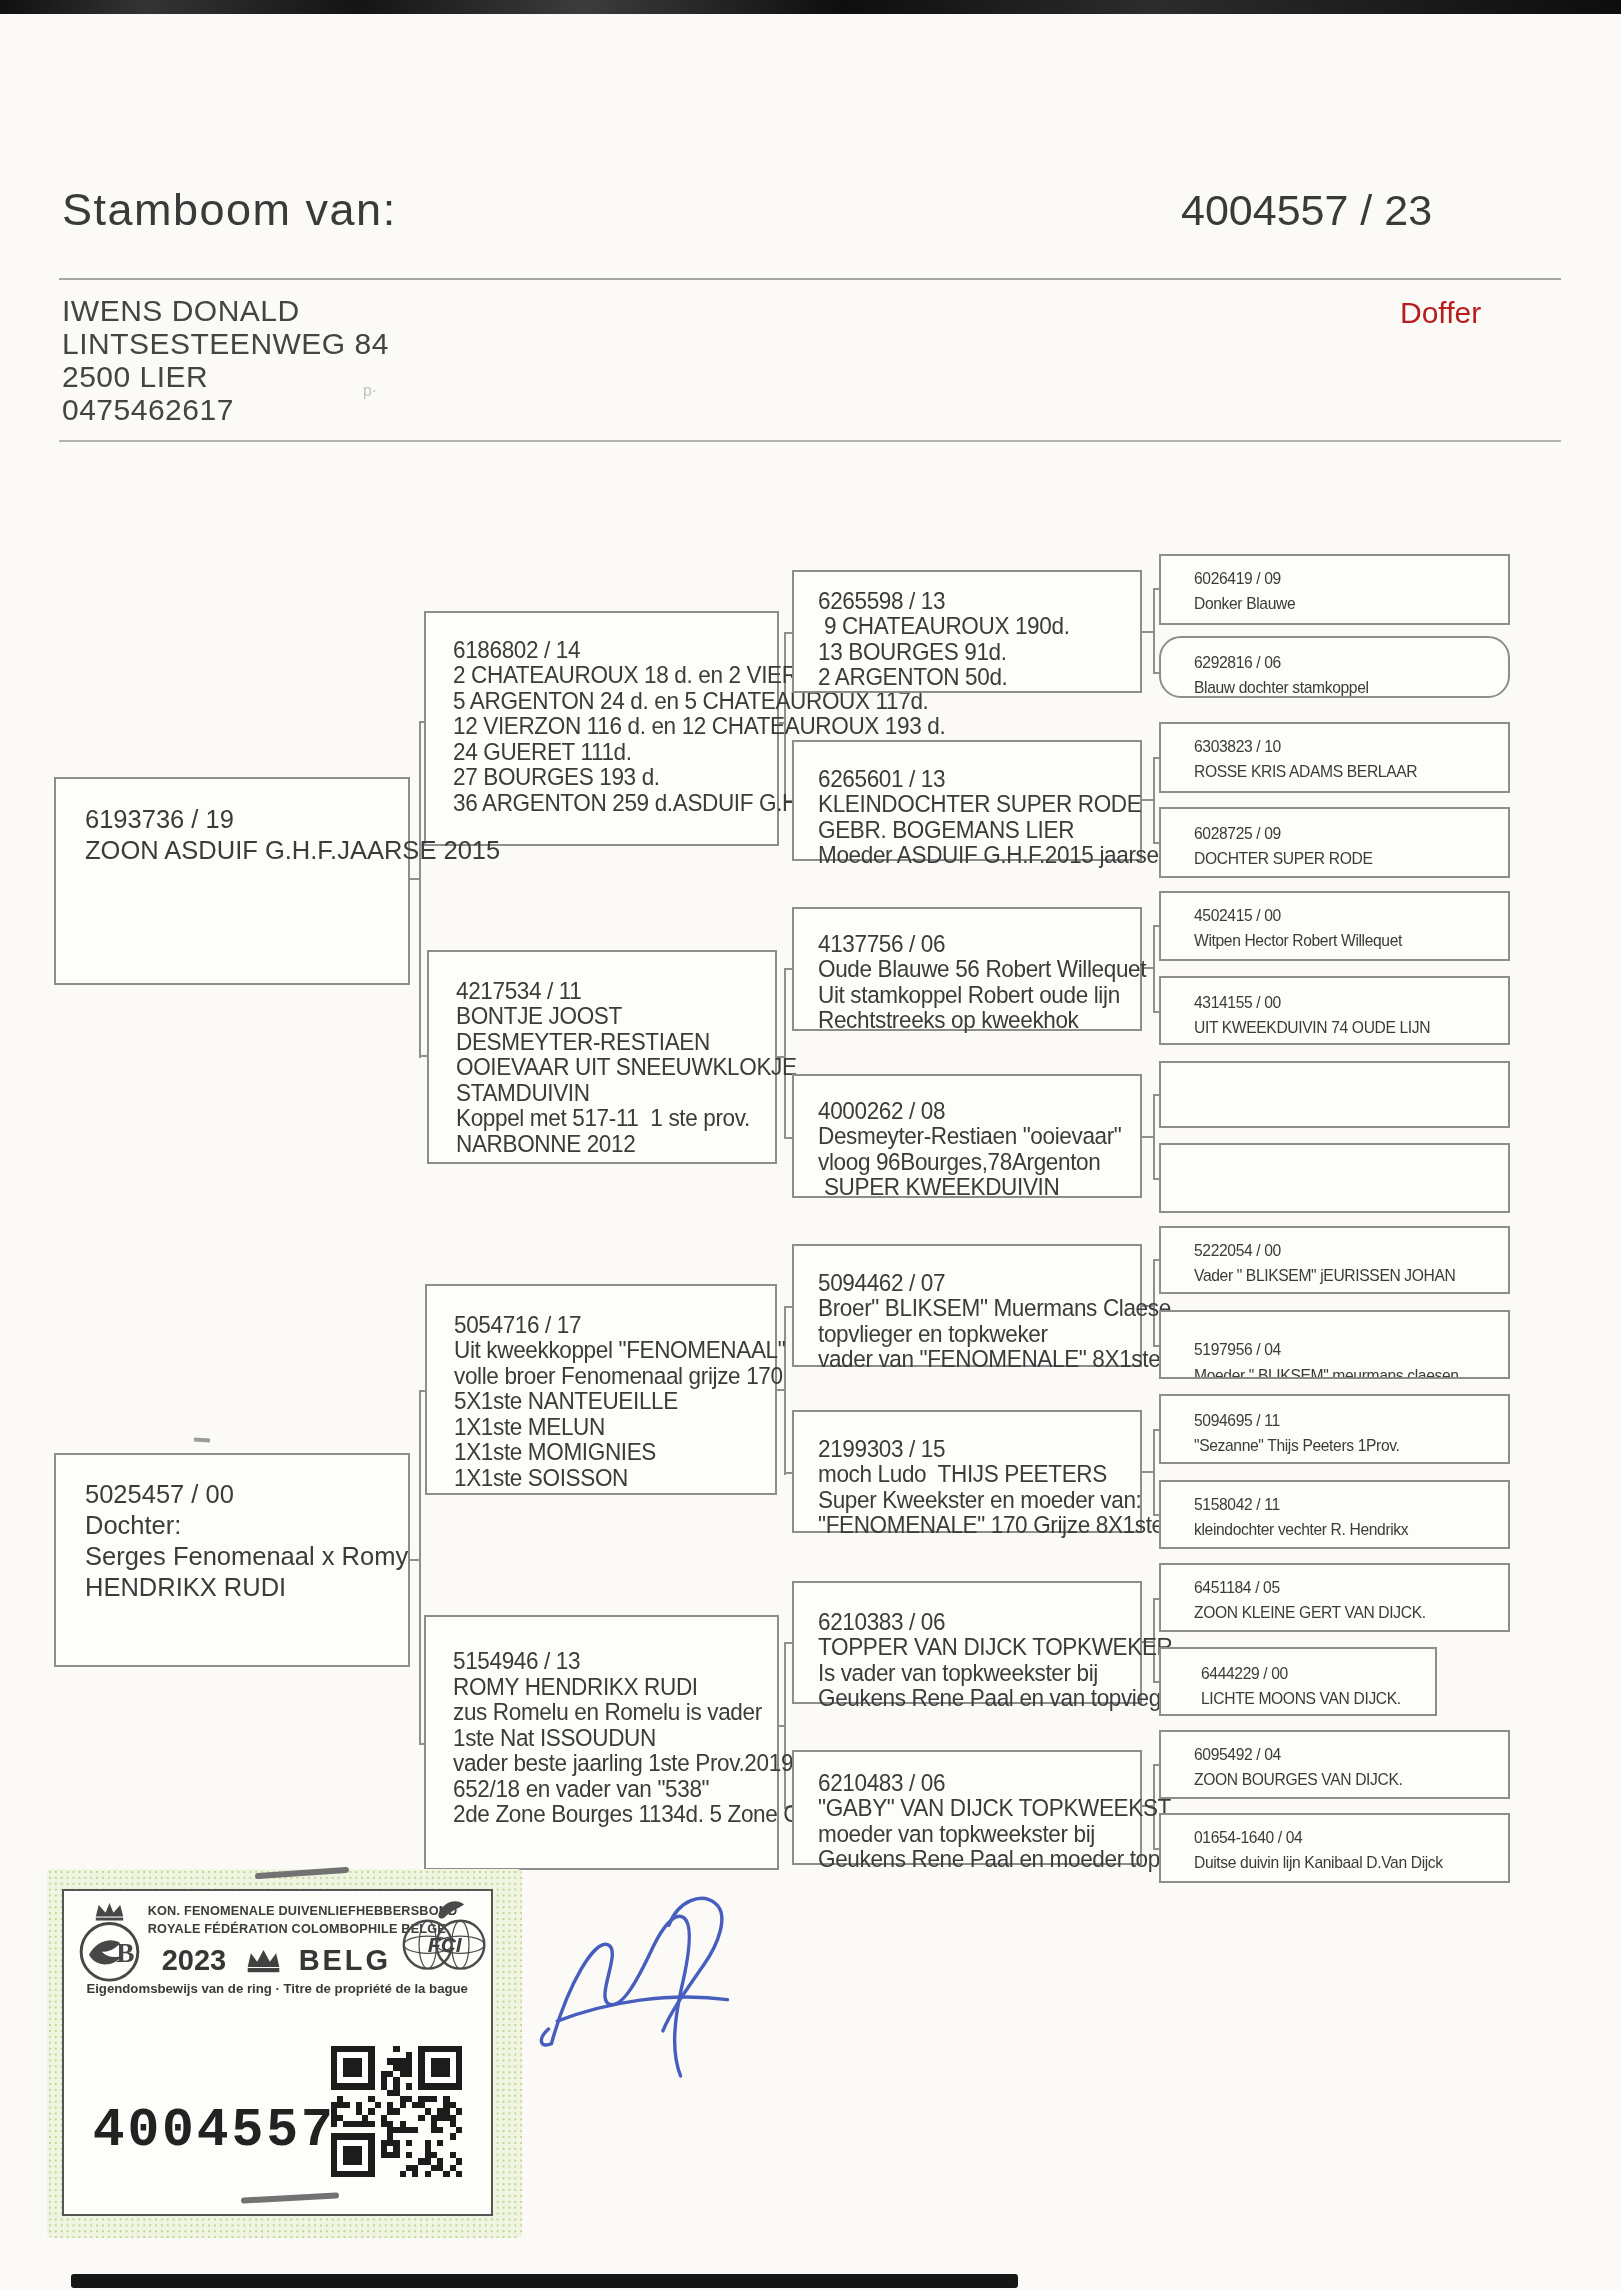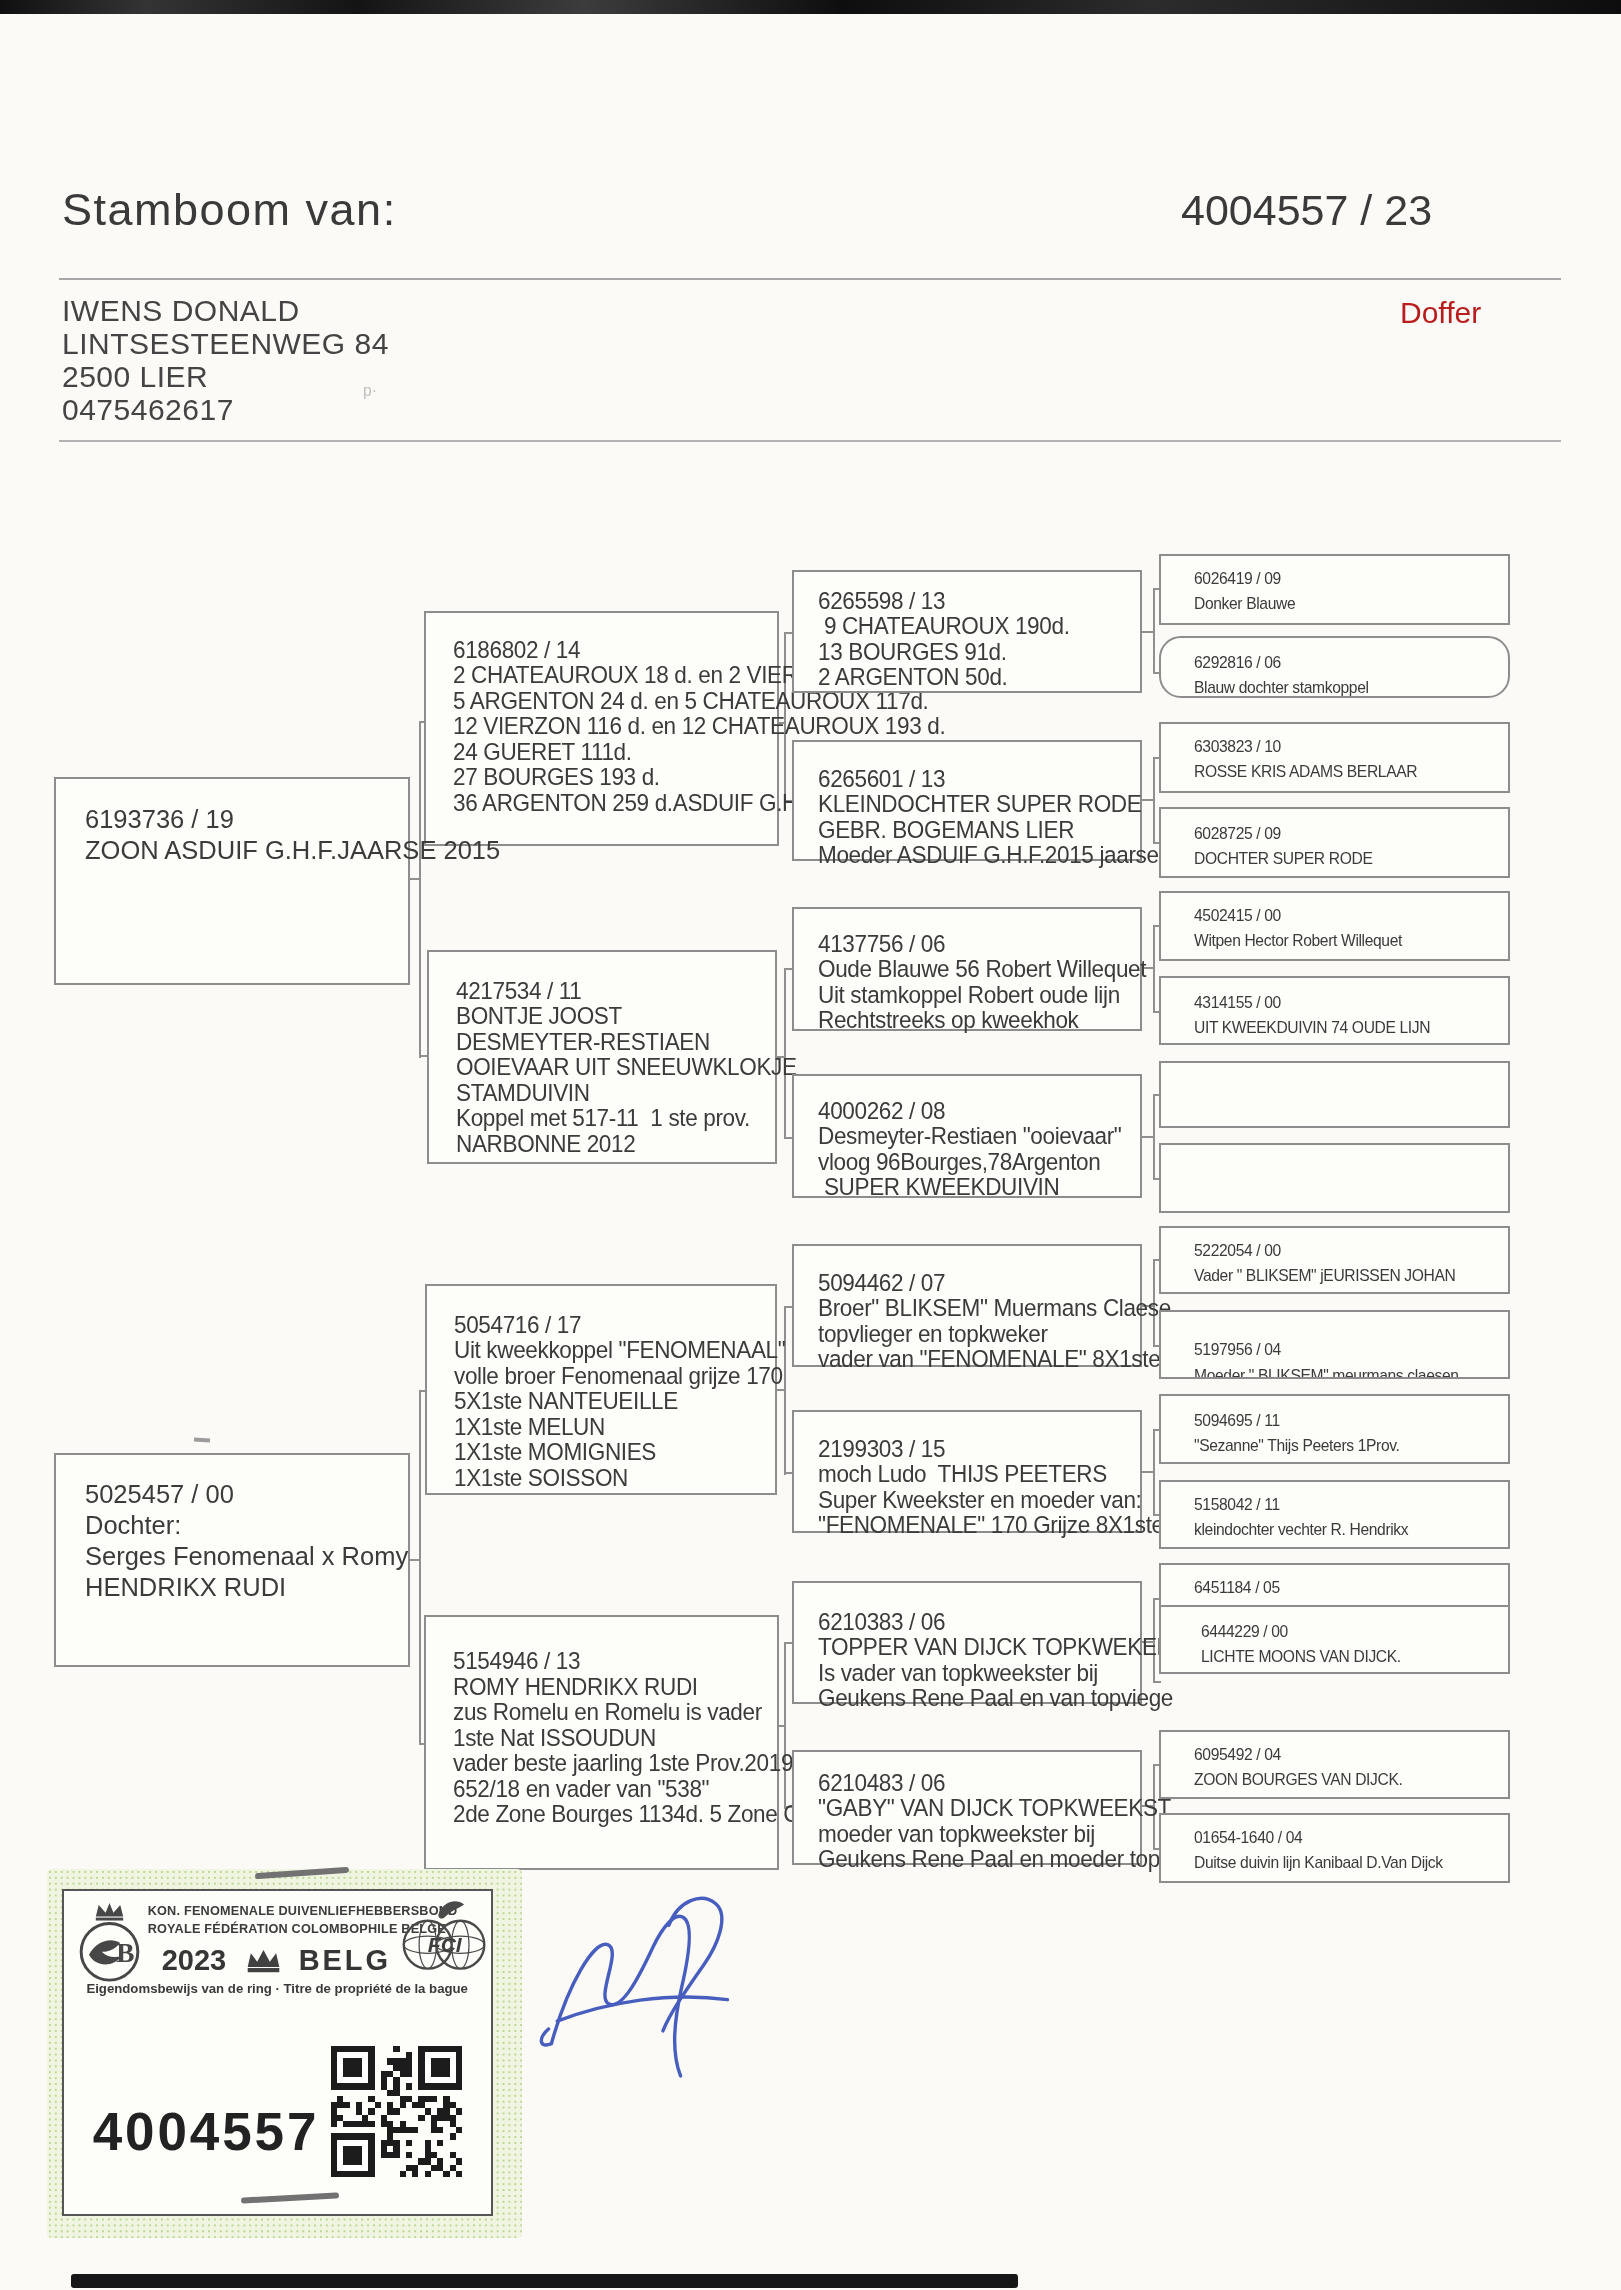--- a/index.html
+++ b/index.html
@@ -33,21 +33,21 @@
   
   .sticker{position:absolute;left:47px;top:1869px;width:475px;height:369px;border-radius:4.9px;z-index:5;
     background-color:#eff5e1;
     background-image:radial-gradient(#bed694 1.1px,rgba(0,0,0,0) 1.5px);
     background-size:5.9px 5.9px;}
   .stamp-inner{position:absolute;left:14.7px;top:19.6px;width:431px;height:327px;background:#fdfdfa;border:2px solid #555;}
   .fed{position:absolute;left:84px;font-size:12.7px;font-weight:bold;color:#3c3c3c;letter-spacing:0.2px;white-space:nowrap;}
   .styear{position:absolute;left:98px;top:53px;font-size:29px;font-weight:bold;color:#363636;}
   .stbelg{position:absolute;left:235px;top:53px;font-size:29px;font-weight:bold;letter-spacing:2.9px;color:#363636;}
   .stown{position:absolute;left:0;top:90px;width:100%;text-align:center;font-size:13.2px;font-weight:bold;color:#3a3a3a;white-space:nowrap;}
-  .stnum{position:absolute;left:29px;top:210px;font-size:53px;font-weight:bold;letter-spacing:2.9px;color:#222;}
+  .stnum{position:absolute;left:29px;top:210px;font-size:53px;font-weight:bold;letter-spacing:2.9px;color:#222;font-family:Liberation Mono, monospace;}
   .qr{position:absolute;left:267px;top:155px;width:131px;height:131px;}
   .staple{position:absolute;background:#727272;border-radius:2.9px;z-index:6;}
   .sig{position:absolute;left:524px;top:1882px;width:225px;height:206px;z-index:5;}
   .speck-dash{position:absolute;left:194px;top:1438px;width:15.7px;height:3.9px;background:#9c9c9c;transform:rotate(3deg);}
   .speck-blue{position:absolute;left:292px;top:1493px;width:5.9px;height:4.9px;border-radius:50%;background:#4b5fc1;opacity:.8;}
   .speck-p{position:absolute;left:363px;top:382px;font-size:15.7px;color:#c0c0c0;}
 </style>
 </head>
 <body>
 
@@ -253,21 +253,21 @@
   <div class="line">"Sezanne" Thijs Peeters 1Prov.</div>
 </div>
 <div class="pbox g4 cnd" style="left:1159px;top:1480px;width:351px;height:69px;padding-top:9.8px;">
   <div class="ring">5158042 / 11</div>
   <div class="line">kleindochter vechter R. Hendrikx</div>
 </div>
 <div class="pbox g4 cnd" style="left:1159px;top:1563px;width:351px;height:69px;padding-top:9.8px;">
   <div class="ring">6451184 / 05</div>
   <div class="line">ZOON KLEINE GERT VAN DIJCK.</div>
 </div>
-<div class="pbox g4 cnd" style="left:1159px;top:1605px;width:351px;height:69px;padding-top:11.8px;padding-left:40px;">
+<div class="pbox g4 cnd" style="left:1159px;top:1647px;width:278px;height:69px;padding-top:11.8px;padding-left:40px;">
   <div class="ring">6444229 / 00</div>
   <div class="line">LICHTE MOONS VAN DIJCK.</div>
 </div>
 <div class="pbox g4 cnd" style="left:1159px;top:1730px;width:351px;height:69px;padding-top:9.8px;">
   <div class="ring">6095492 / 04</div>
   <div class="line">ZOON BOURGES VAN DIJCK.</div>
 </div>
 <div class="pbox g4 cnd" style="left:1159px;top:1813px;width:351px;height:70px;padding-top:9.8px;">
   <div class="ring">01654-1640 / 04</div>
   <div class="line">Duitse duivin lijn Kanibaal D.Van Dijck</div>

